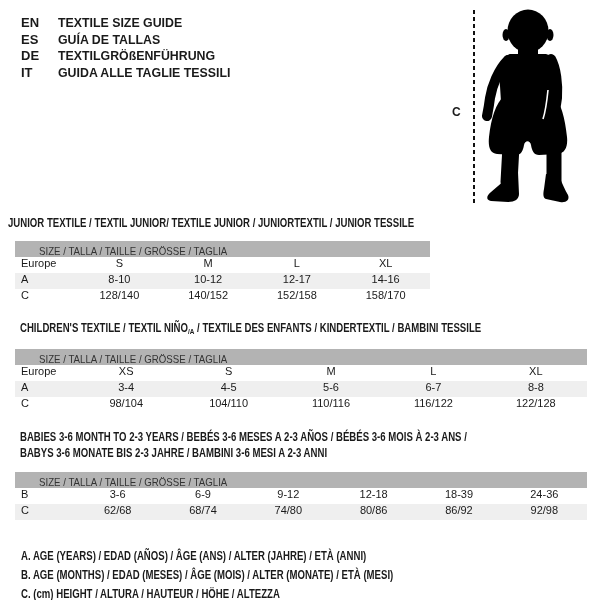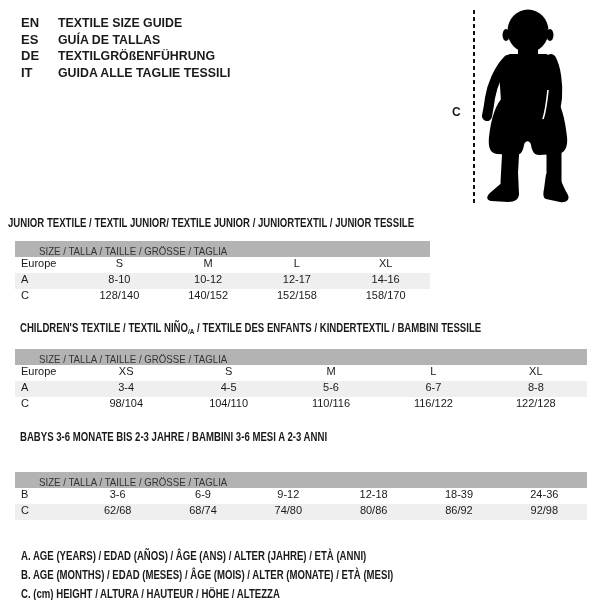--- a/index.html
+++ b/index.html
@@ -133,20 +133,21 @@
       <span class="t-lbl">C</span>
       <span class="t-cell">98/104</span>
       <span class="t-cell">104/110</span>
       <span class="t-cell">110/116</span>
       <span class="t-cell">116/122</span>
       <span class="t-cell">122/128</span>
     </div>
   </div>
 
   <div class="abs tbl-title" style="left:20px;top:429px;">
+    <div><span class="cond cx80">BABIES 3-6 MONTH TO 2-3 YEARS / BEBÉS 3-6 MESES A 2-3 AÑOS / BÉBÉS 3-6 MOIS À 2-3 ANS /</span></div>
     <div><span class="cond cx80">BABYS 3-6 MONATE BIS 2-3 JAHRE / BAMBINI 3-6 MESI A 2-3 ANNI</span></div>
   </div>
   <div class="abs size-table" style="left:15px;top:472px;width:572px;">
     <div class="t-bar">
       <span class="cond cx88">SIZE / TALLA / TAILLE / GRÖSSE / TAGLIA</span>
     </div>
     <div class="t-row">
       <span class="t-lbl">B</span>
       <span class="t-cell">3-6</span>
       <span class="t-cell">6-9</span>

